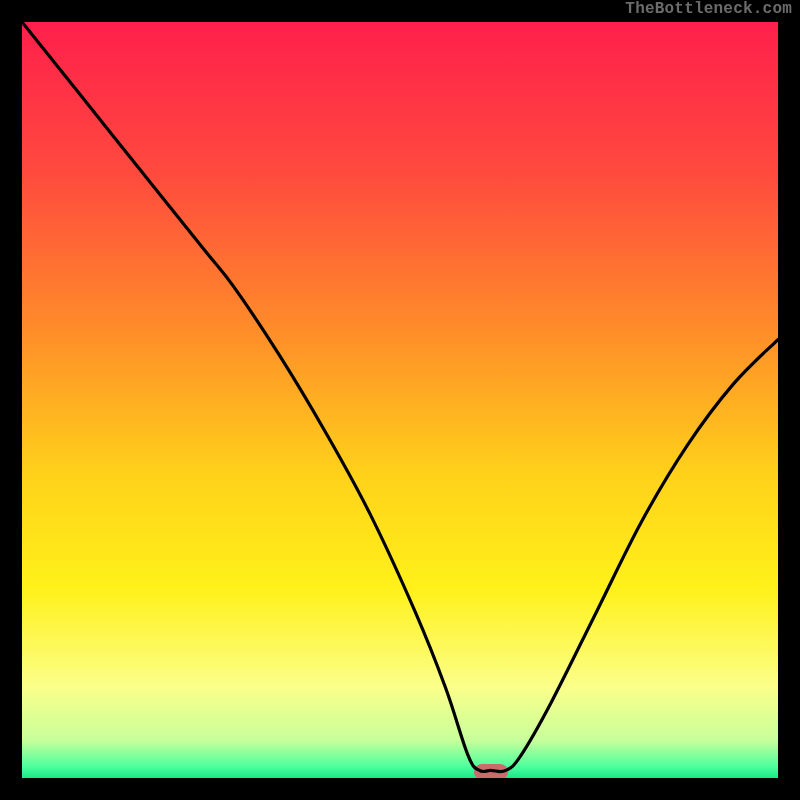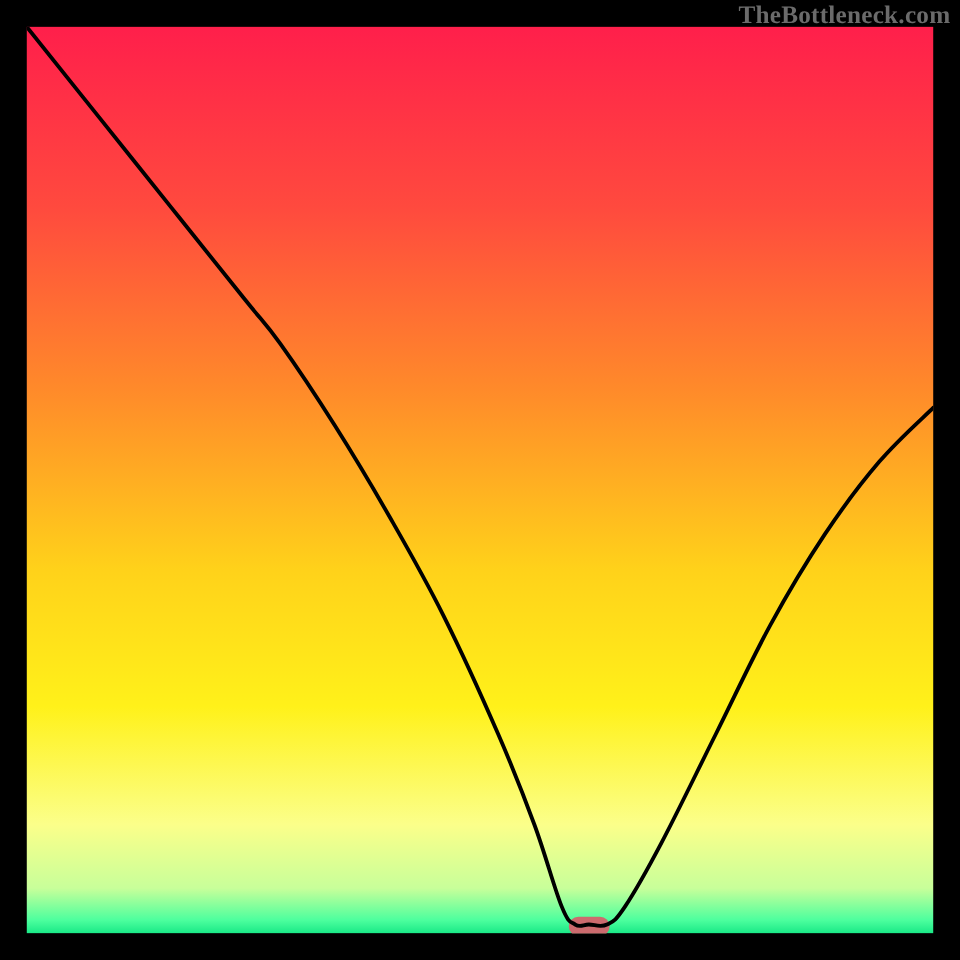--- a/index.html
+++ b/index.html
@@ -36,22 +36,22 @@
   }
   .marker {
     position: absolute;
     background: #cc6b6e;
     border-radius: 8px;
   }
   .attribution {
     position: absolute;
     top: 0;
     right: 8px;
-    font-family: Liberation Serif, serif;
-    font-size: 21px;
+    font-family: Liberation Mono, monospace;
+    font-size: 16px;
     font-weight: bold;
     color: #6b6b6b;
     letter-spacing: 0.2px;
   }
 </style>
 </head>
 <body>
 
 <div class="frame">
   <div class="plot">

